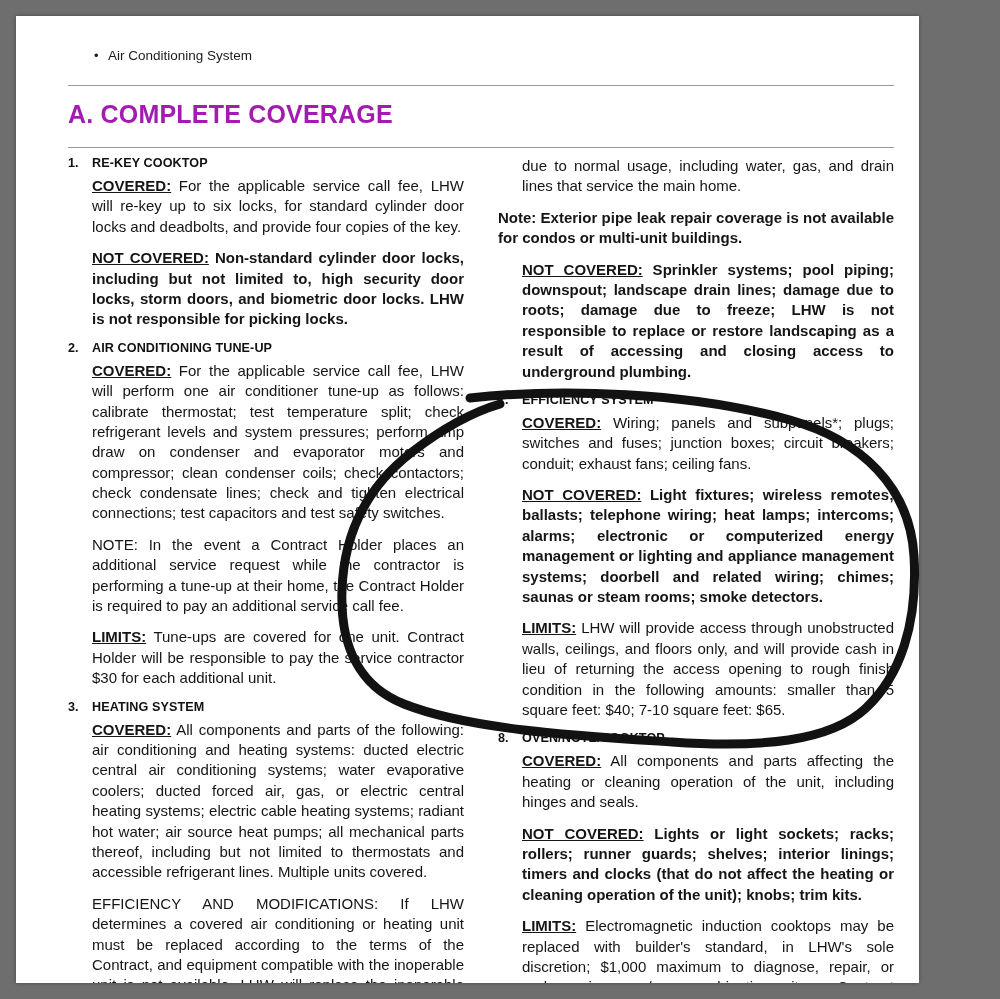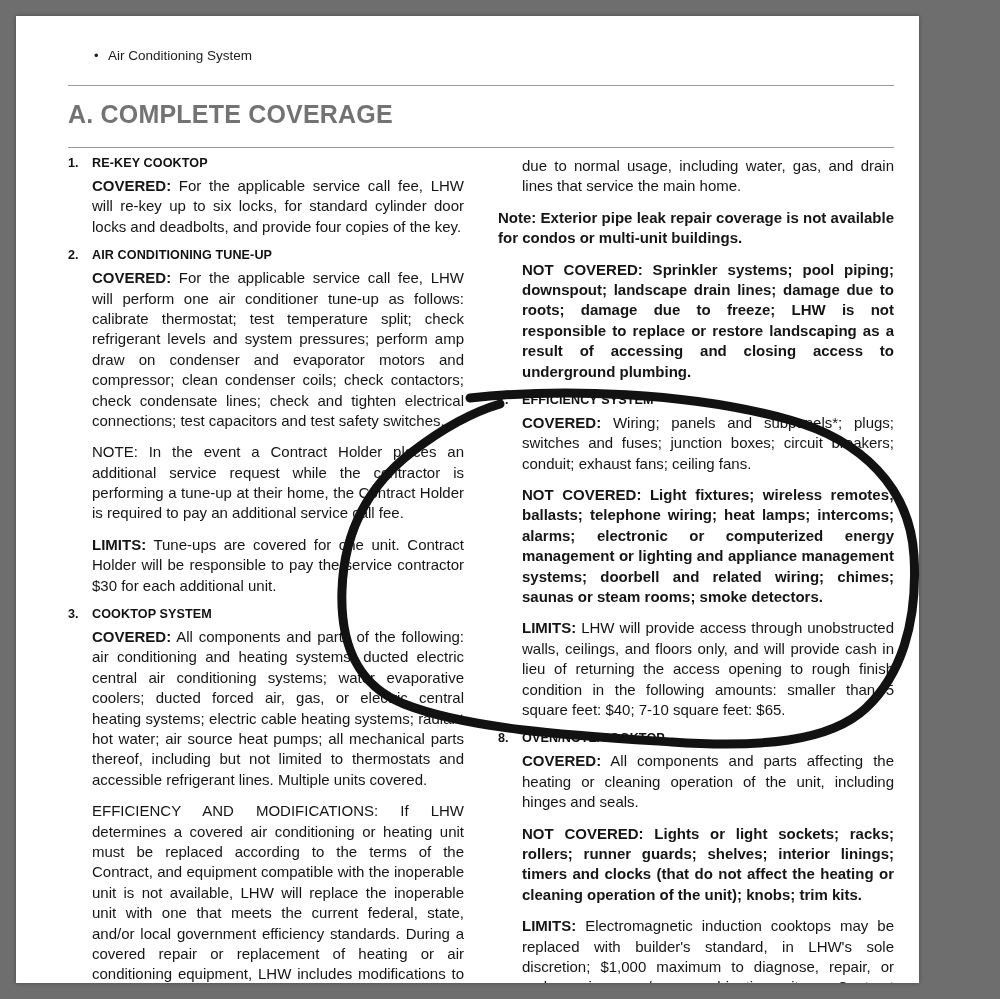--- a/index.html
+++ b/index.html
@@ -51,21 +51,21 @@
   }
   .rule.r1 { top: 69px; }
   .rule.r2 { top: 131px; }
   h1.section-title {
     position: absolute;
     left: 0;
     top: 84px;
     margin: 0;
     font-size: 25px;
     font-weight: bold;
-    color: #737373;
+    color: #a21caf;
     letter-spacing: 0.2px;
   }
   .cols {
     position: absolute;
     left: 0;
     top: 140px;
     width: 826px;
     height: 827px;
   }
   .col {
@@ -113,20 +113,21 @@
     text-align: justify;
   }
   p.para.bold {
     font-weight: bold;
   }
   p.para.nomargin-left {
     margin-left: -24px;
   }
   .lbl {
     font-weight: bold;
+    text-decoration: underline;
   }
 
   
   #annotation {
     position: absolute;
     left: 0;
     top: 0;
     width: 1000px;
     height: 999px;
     pointer-events: none;
@@ -151,37 +152,38 @@
 
     <div class="cols">
       <div class="col left" id="col-left">
           <div class="item">
             <div class="item-head">
               <span class="item-num">1.</span>
               <span class="item-head-text">RE-KEY COOKTOP</span>
             </div>
             <div class="body">
               <p class="para"><span class="lbl">COVERED:</span><span> For the applicable service call fee, LHW will re-key up to six locks, for standard cylinder door locks and deadbolts, and provide four copies of the key.</span></p>
+              <p class="para bold"><span class="lbl">NOT COVERED:</span><span> Non-standard cylinder door locks, including but not limited to, high security door locks, storm doors, and biometric door locks. LHW is not responsible for picking locks.</span></p>
             </div>
           </div>
           <div class="item">
             <div class="item-head">
               <span class="item-num">2.</span>
               <span class="item-head-text">AIR CONDITIONING TUNE-UP</span>
             </div>
             <div class="body">
               <p class="para"><span class="lbl">COVERED:</span><span> For the applicable service call fee, LHW will perform one air conditioner tune-up as follows: calibrate thermostat; test temperature split; check refrigerant levels and system pressures; perform amp draw on condenser and evaporator motors and compressor; clean condenser coils; check contactors; check condensate lines; check and tighten electrical connections; test capacitors and test safety switches.</span></p>
               <p class="para"><span>NOTE: In the event a Contract Holder places an additional service request while the contractor is performing a tune-up at their home, the Contract Holder is required to pay an additional service call fee.</span></p>
               <p class="para"><span class="lbl">LIMITS:</span><span> Tune-ups are covered for one unit. Contract Holder will be responsible to pay the service contractor $30 for each additional unit.</span></p>
             </div>
           </div>
           <div class="item">
             <div class="item-head">
               <span class="item-num">3.</span>
-              <span class="item-head-text">COOKTOP SYSTEM</span>
+              <span class="item-head-text">HEATING SYSTEM</span>
             </div>
             <div class="body">
               <p class="para"><span class="lbl">COVERED:</span><span> All components and parts of the following: air conditioning and heating systems: ducted electric central air conditioning systems; water evaporative coolers; ducted forced air, gas, or electric central heating systems; electric cable heating systems; radiant hot water; air source heat pumps; all mechanical parts thereof, including but not limited to thermostats and accessible refrigerant lines. Multiple units covered.</span></p>
               <p class="para"><span>EFFICIENCY AND MODIFICATIONS: If LHW determines a covered air conditioning or heating unit must be replaced according to the terms of the Contract, and equipment compatible with the inoperable unit is not available, LHW will replace the inoperable unit with one that meets the current federal, state, and/or local government efficiency standards. During a covered repair or replacement of heating or air conditioning equipment, LHW includes modifications to the following items, as needed to complete the repair or replacement: air handling transition; plenum;</span></p>
             </div>
           </div>
         </div>
       <div class="col right" id="col-right">
           <div class="item">
             <div class="body">

